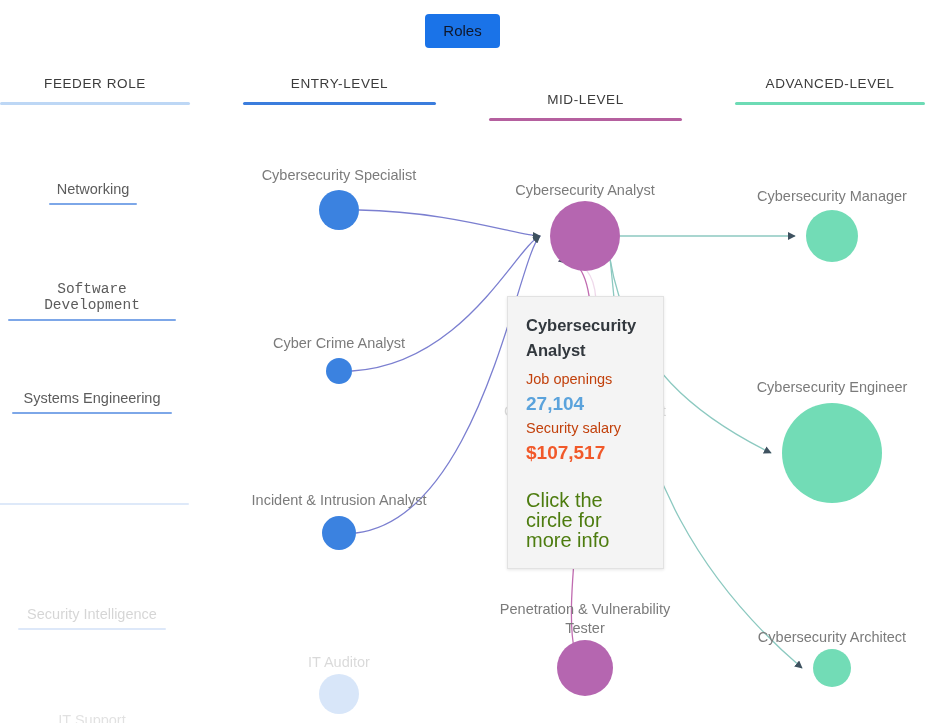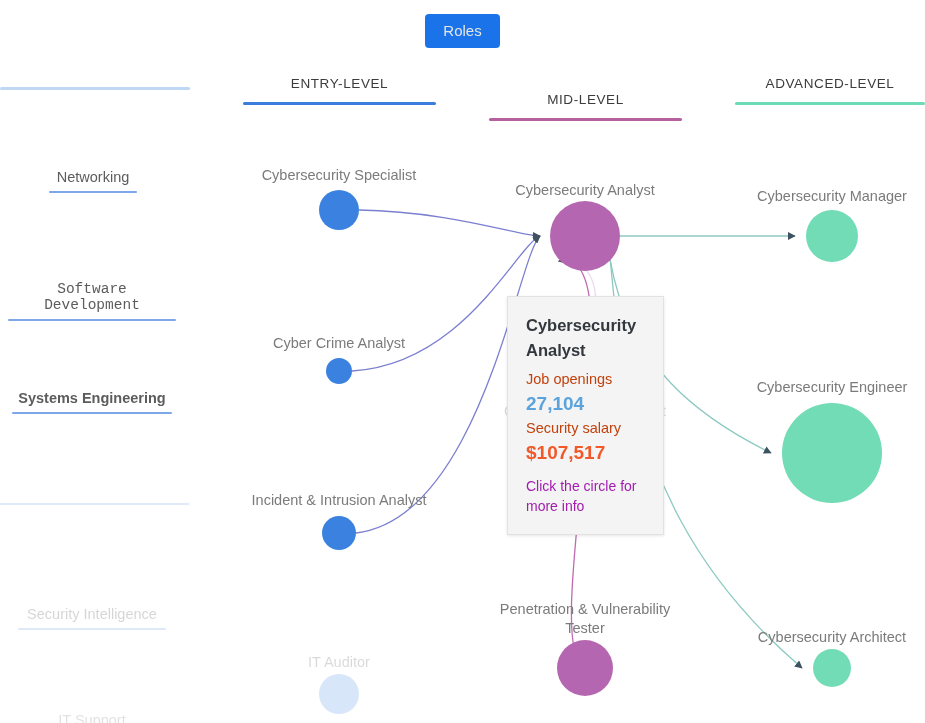--- a/index.html
+++ b/index.html
@@ -19,21 +19,21 @@
   }
   .toggle-btn {
     font-family: "Liberation Sans", sans-serif;
     font-size: 15px;
     padding: 9px 18px;
     border: none;
     border-radius: 4px;
     cursor: pointer;
     line-height: 16px;
   }
-  .toggle-btn.active { background: #1a73e8; color: #e5e5e5; }
+  .toggle-btn.active { background: #1a73e8; color: #0f172a; }
   .toggle-btn.inactive { background: #e4e4e4; color: #4a4a4a; }
 
   
   .col-head {
     position: absolute;
     text-align: center;
     font-size: 13.5px;
     letter-spacing: 0.6px;
     color: #3c3c3c;
     font-family: "Liberation Sans", sans-serif;
@@ -86,33 +86,34 @@
     width: 157px;
     font-family: "Liberation Sans", sans-serif;
   }
   .tt-title {
     font-size: 16.5px; font-weight: bold; color: #32383e;
     line-height: 25px; margin-bottom: 6px;
   }
   .tt-lbl { font-size: 14.5px; color: #c2410c; line-height: 21px; }
   .tt-openings { font-size: 19px; font-weight: bold; color: #5ba3dc; line-height: 28px; }
   .tt-salary  { font-size: 19px; font-weight: bold; color: #f1592a; line-height: 28px; }
-  .tt-hint { font-size: 14px; color: #a21caf; line-height: 20px; margin-top: 9px; }
+  .tt-hint { font-size: 20px; color: #4d7c0f; line-height: 20px; margin-top: 23px; }
 </style>
 </head>
 <body>
 
 <div id="root">
 
   <div class="toggle-bar">
     <button class="toggle-btn active">Roles</button>
   </div>
 
   <div id="col-heads">
       <div class="col-head" style="left: 0px; top: 76px; width: 190px;">
+        <div>FEEDER ROLE</div>
         <div class="rule" style="background: rgb(189, 215, 245);"></div>
       </div>
       <div class="col-head" style="left: 243px; top: 76px; width: 193px;">
         <div>ENTRY-LEVEL</div>
         <div class="rule" style="background: rgb(59, 125, 221);"></div>
       </div>
       <div class="col-head" style="left: 489px; top: 92px; width: 193px;">
         <div>MID-LEVEL</div>
         <div class="rule" style="background: rgb(181, 96, 159);"></div>
       </div>
@@ -149,29 +150,29 @@
         <circle cx="585" cy="236" r="35" fill="#b566b0" opacity="1" style="cursor: pointer;"></circle>
         <circle cx="585" cy="452" r="30" fill="#b566b0" opacity="0.14" style="cursor: pointer;"></circle>
         <circle cx="585" cy="668" r="28" fill="#b566b0" opacity="1" style="cursor: pointer;"></circle>
         <circle cx="832" cy="236" r="26" fill="#72dcb6" opacity="1" style="cursor: pointer;"></circle>
         <circle cx="832" cy="453" r="50" fill="#72dcb6" opacity="1" style="cursor: pointer;"></circle>
         <circle cx="832" cy="668" r="19" fill="#72dcb6" opacity="1" style="cursor: pointer;"></circle>
       </g>
   </svg>
 
   <div id="feeder-layer">
-      <div class="feeder" style="left: 49px; top: 169px; width: 88px; opacity: 1;">
+      <div class="feeder" style="left: 49px; top: 181px; width: 88px; opacity: 1;">
         <div>Networking</div>
         <div class="fline"></div>
       </div>
       <div class="feeder" style="left: 8px; top: 281px; width: 168px; opacity: 1; font-family: Liberation Mono, monospace;">
         <div>Software Development</div>
         <div class="fline"></div>
       </div>
-      <div class="feeder" style="left: 12px; top: 390px; width: 160px; opacity: 1; font-weight: bold;">
+      <div class="feeder" style="left: 12px; top: 390px; width: 160px; opacity: 1;">
         <div>Systems Engineering</div>
         <div class="fline"></div>
       </div>
       <div class="feeder" style="left: -1px; top: 497px; width: 190px; opacity: 0.25;">
         <div class="fline"></div>
       </div>
       <div class="feeder" style="left: 18px; top: 606px; width: 148px; opacity: 0.25;">
         <div>Security Intelligence</div>
         <div class="fline"></div>
       </div>

